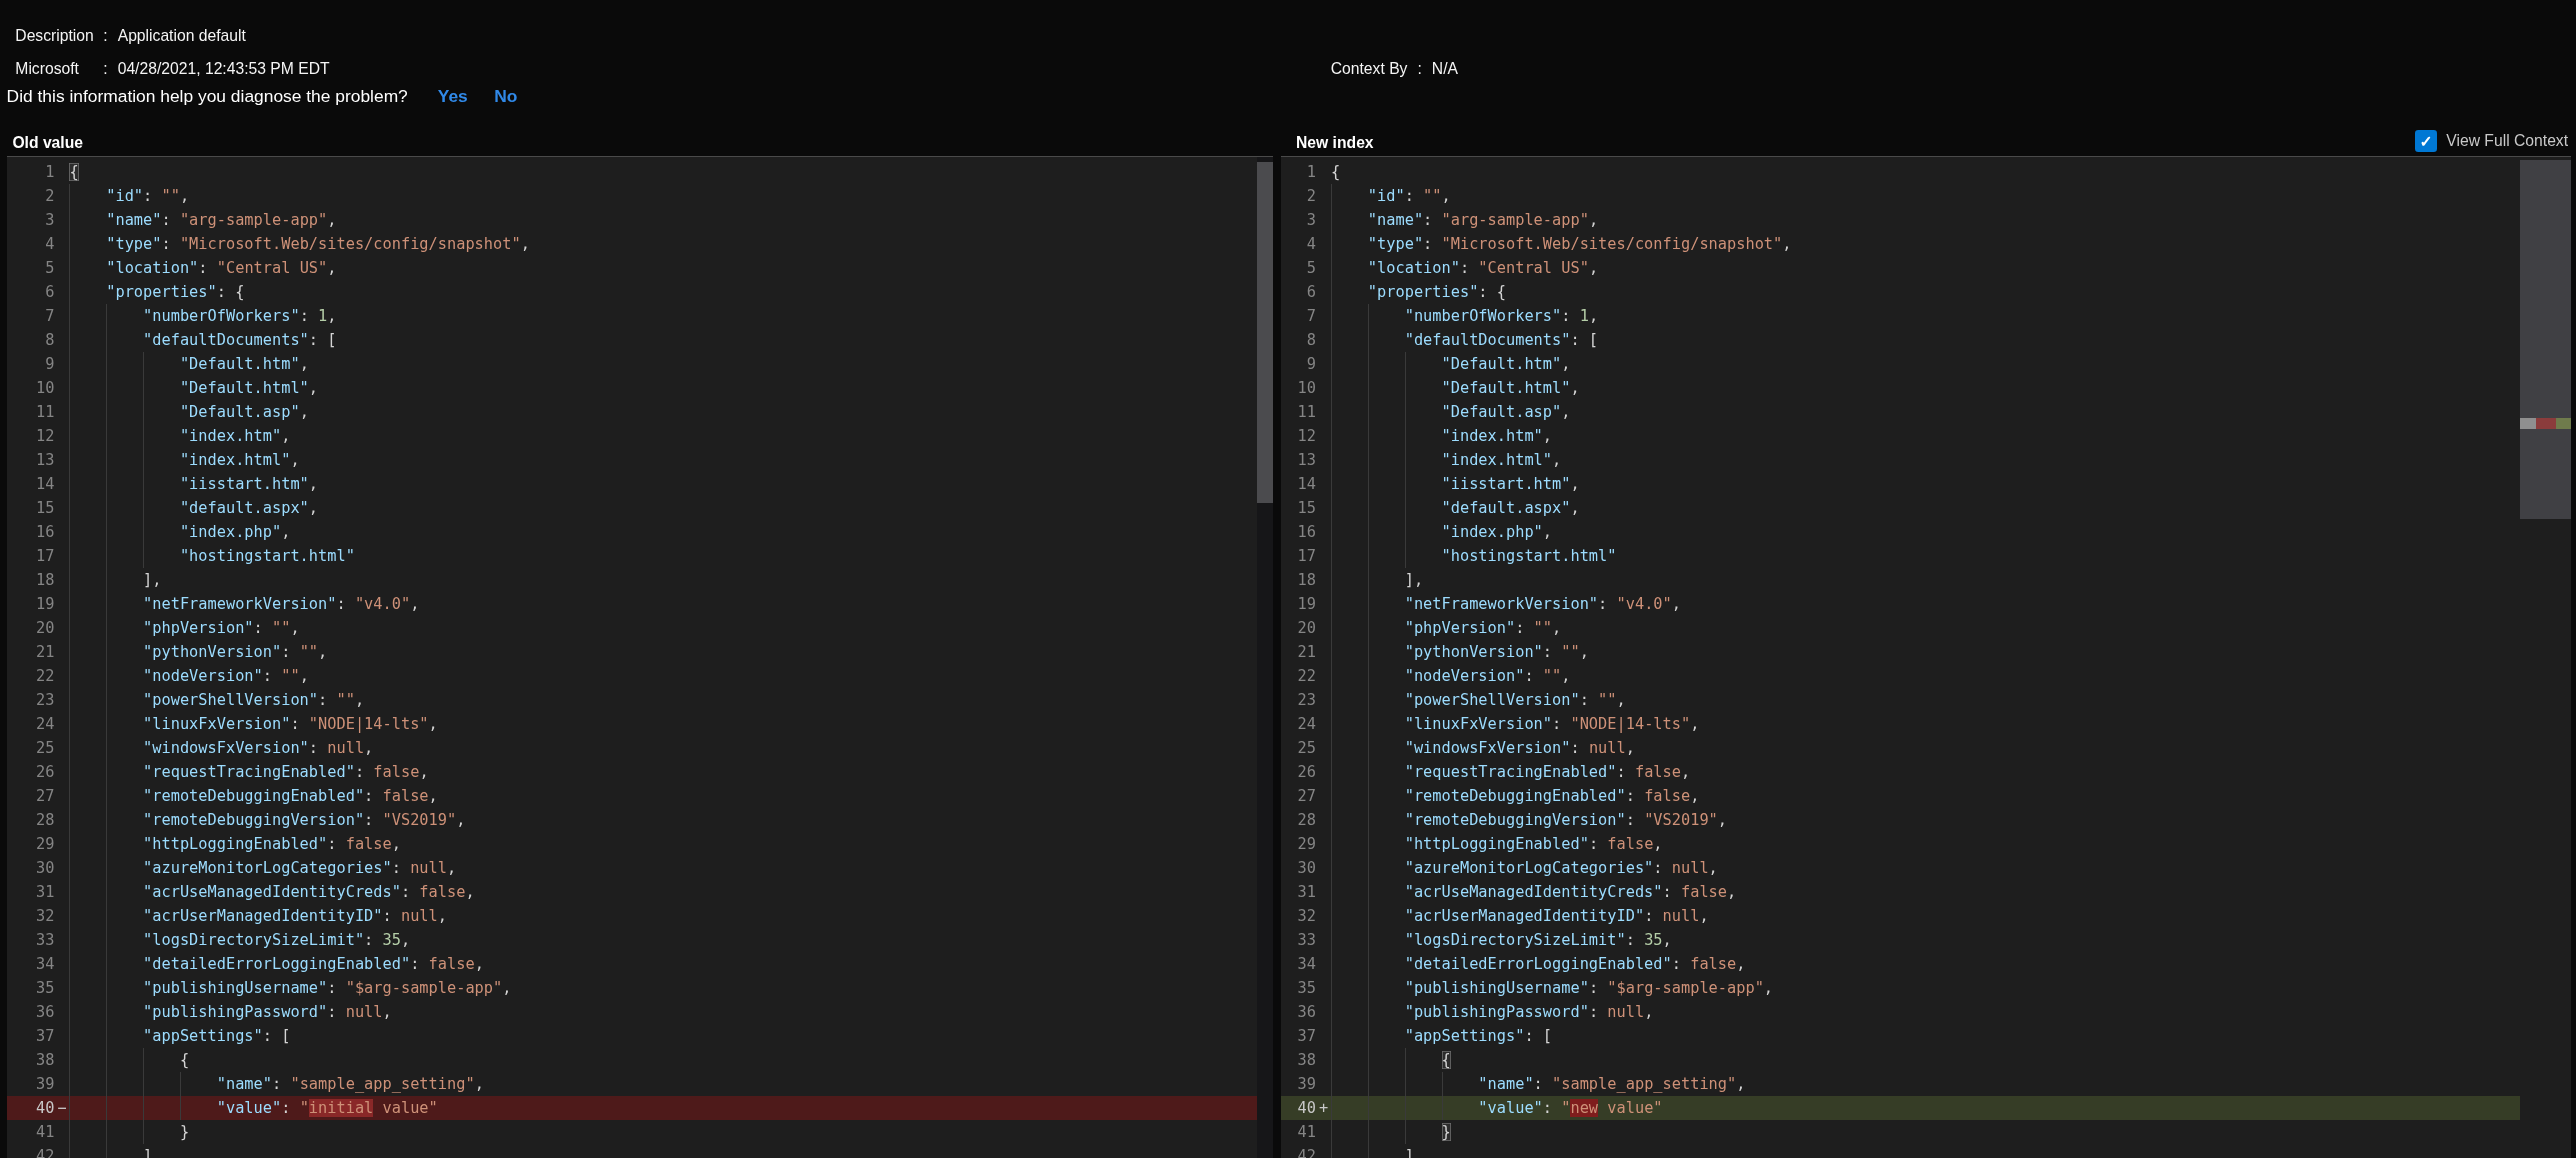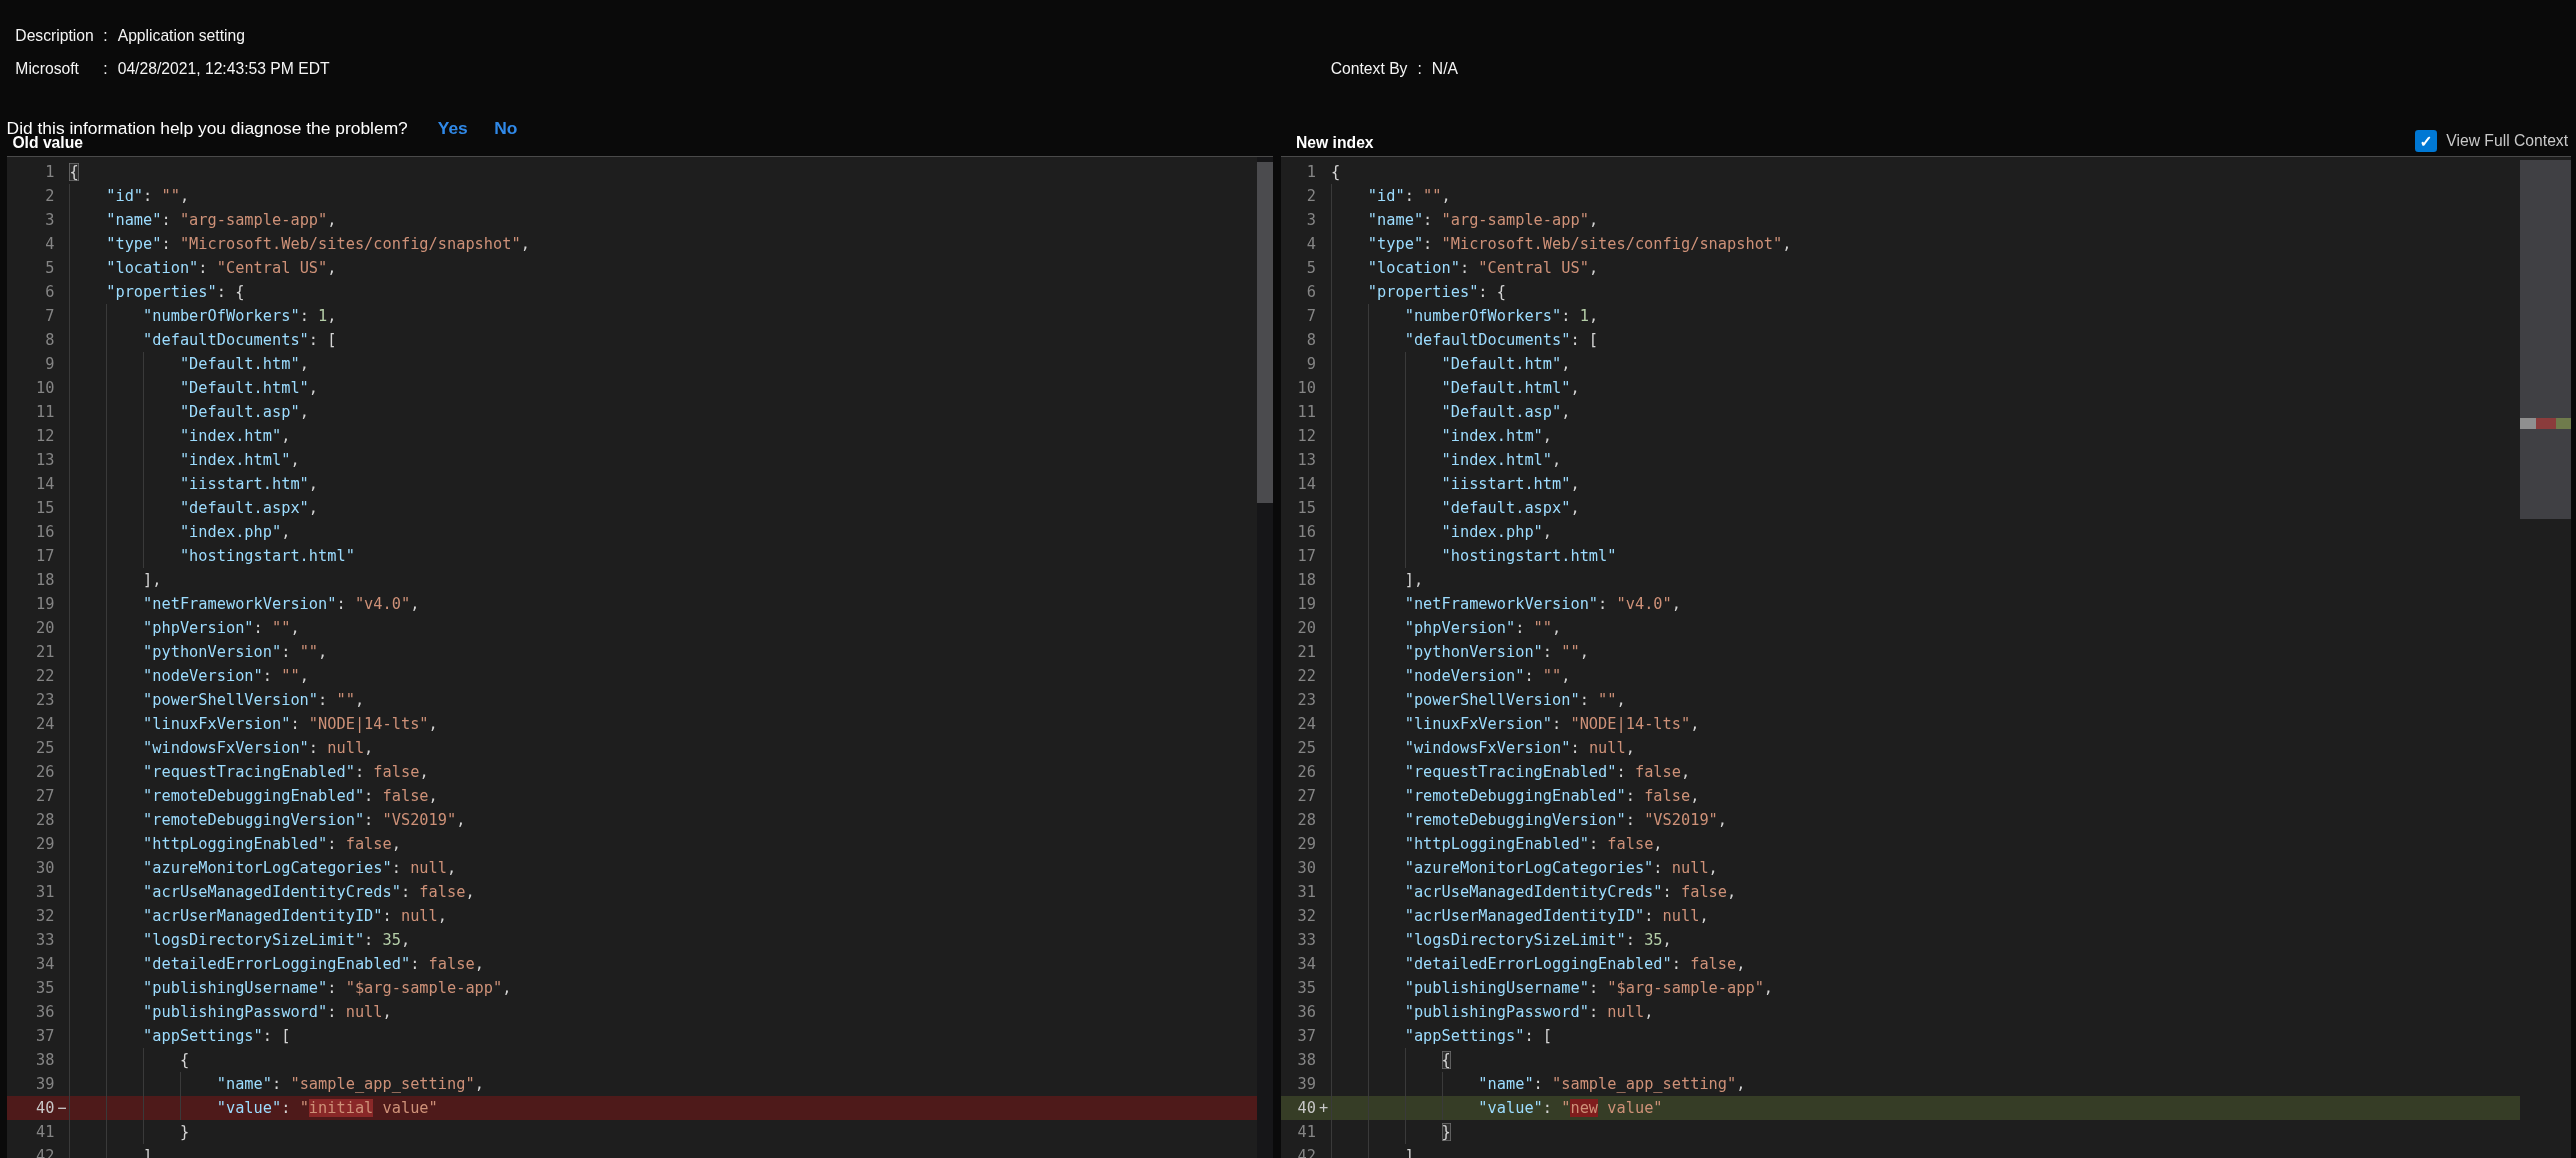--- a/index.html
+++ b/index.html
@@ -9,21 +9,21 @@
     font-family:"Liberation Sans",sans-serif;
   }
   .abs{position:absolute;}
   
   .meta-row{font-size:15.7px;color:#f5f5f5;white-space:pre;}
   .meta-label{display:inline-block;width:88px;}
   .meta-colon{display:inline-block;margin-right:10px;}
   .feedback{font-size:17.4px;color:#ffffff;display:flex;align-items:baseline;}
   .feedback .q{margin-right:30px;}
   .link{color:#3089e8;font-weight:700;cursor:pointer;}
-  .link + .link{margin-left:26.5px;margin-top:32px;}
+  .link + .link{margin-left:26.5px;}
   .panel-title{font-size:15.7px;font-weight:700;color:#ffffff;}
   .vfc{display:flex;align-items:center;}
   .vfc .box{
     width:22.3px;height:22.3px;border-radius:3.3px;background:#0078d4;
     display:flex;align-items:center;justify-content:center;
     color:#ffffff;font-size:15.7px;font-weight:700;cursor:pointer;
   }
   .vfc .lbl{margin-left:9px;font-size:15.7px;color:#c9c9c9;}
   
   .editor{
@@ -61,21 +61,21 @@
   .sb-right .thumb{position:absolute;top:3.3px;left:0;width:51px;height:359px;background:#404044;cursor:pointer;}
   .mark{position:absolute;height:10.8px;top:261px;}
   .mark-cursor{left:0;width:15.7px;background:#8f8f8f;}
   .mark-del{left:15.7px;width:20px;background:#8b3c3c;}
   .mark-ins{left:36px;width:15.7px;background:#6f7b4c;}
 </style>
 </head>
 <body>
 
 <div class="abs meta-row" style="left:6.6px;top:9px;">
-  <span class="meta-label">Description</span><span class="meta-colon">:</span><span>Application setting</span>
+  <span class="meta-label">Description</span><span class="meta-colon">:</span><span>Application default</span>
 </div>
 <div class="abs meta-row" style="left:6.6px;top:42px;">
   <span class="meta-label">Microsoft</span><span class="meta-colon">:</span><span>04/28/2021, 12:43:53 PM EDT</span>
 </div>
 <div class="abs meta-row" style="left:1322px;top:42px;">
   <span>Context By</span><span class="meta-colon" style="margin-left:10px;">:</span><span>N/A</span>
 </div>
 
 <div class="abs feedback" style="left:6.6px;top:86px;">
   <span class="q">Did this information help you diagnose the problem?</span>

